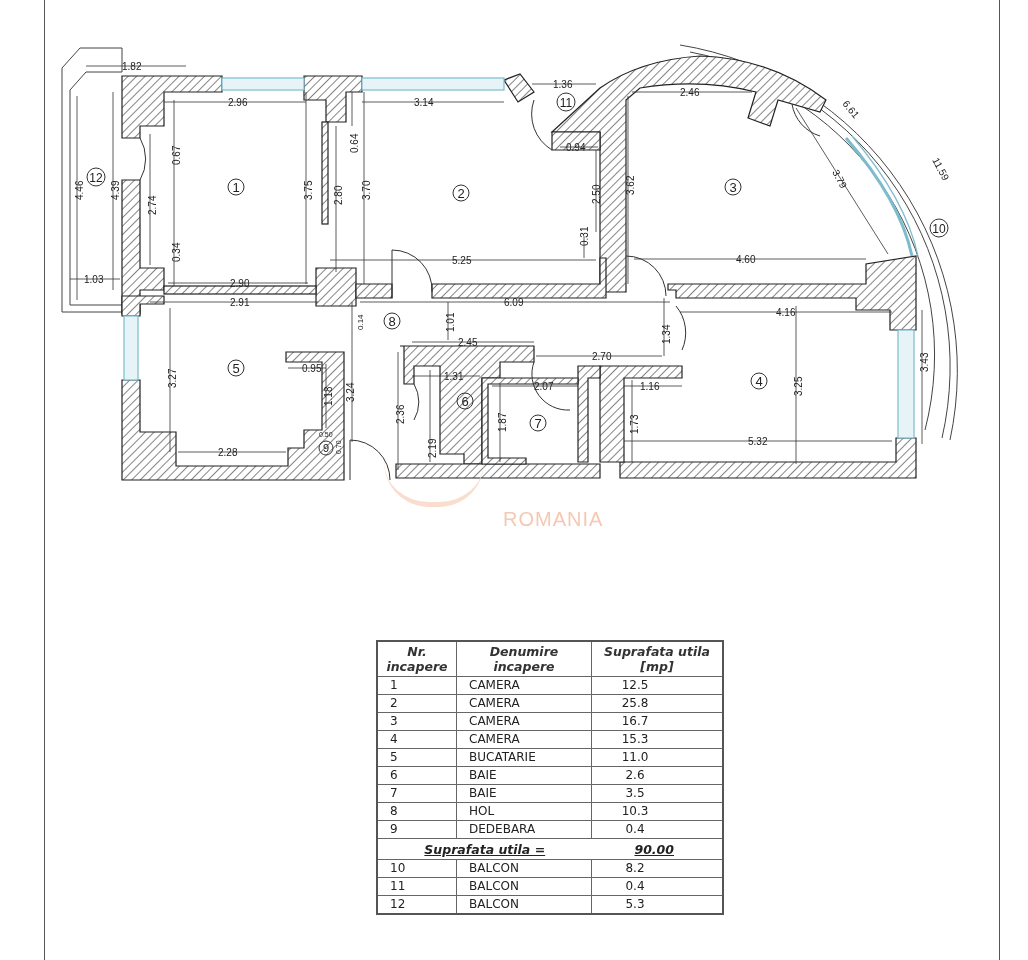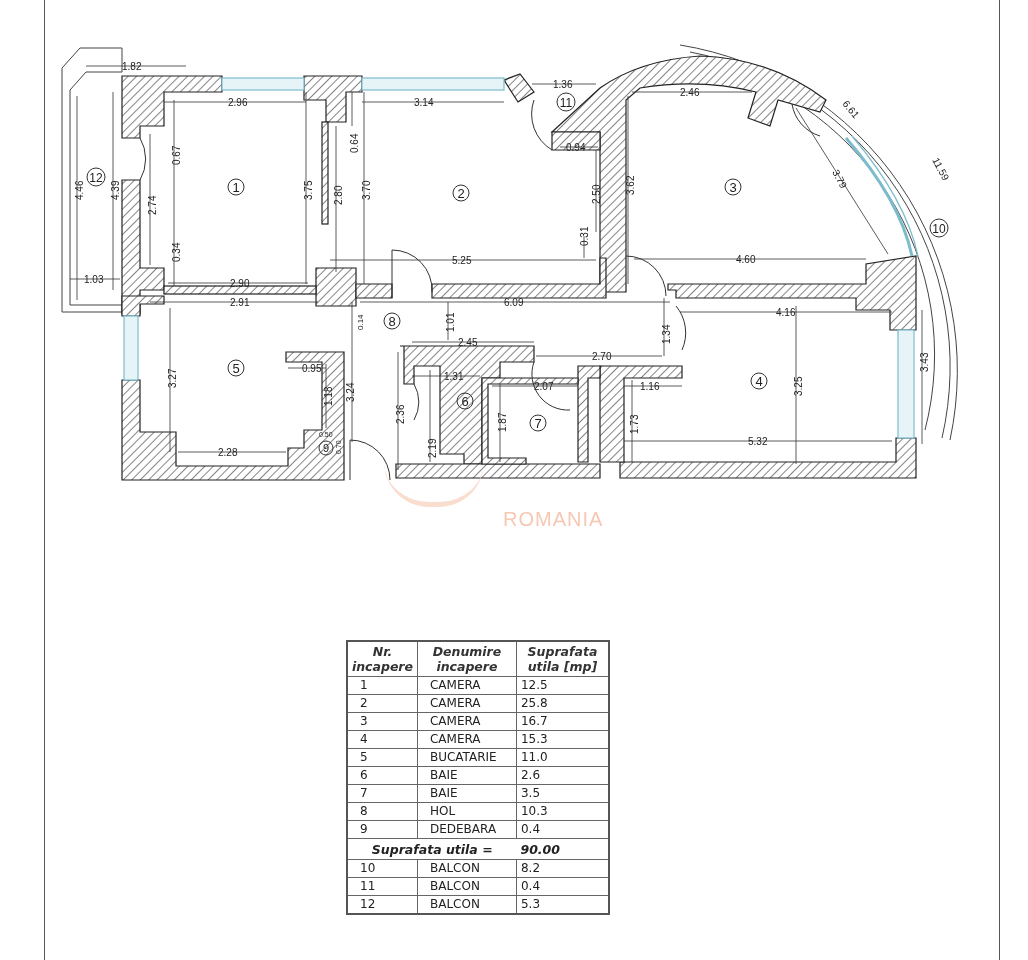--- a/index.html
+++ b/index.html
@@ -5,27 +5,27 @@
   html, body { margin: 0; padding: 0; background: #ffffff; }
   body { width: 1028px; height: 960px; position: relative; overflow: hidden; font-family: "Liberation Sans", sans-serif; }
   .page-border-left { position: absolute; left: 44px; top: 0; width: 1px; height: 960px; background: #555; }
   .page-border-right { position: absolute; left: 999px; top: 0; width: 1px; height: 960px; background: #555; }
   #plan { position: absolute; left: 0; top: 0; width: 1028px; height: 620px; }
   .dim { font-family: "Liberation Sans", sans-serif; font-size: 10px; fill: #222; }
   .rnum { font-family: "Liberation Sans", sans-serif; font-size: 13px; fill: #222; }
   .watermark { position: absolute; left: 503px; top: 508px; font-family: "Liberation Sans", sans-serif; font-size: 20px; color: #f6c8b3; letter-spacing: 1px; }
   .wm-arc { position: absolute; left: 384px; top: 462px; width: 100px; height: 40px; border-bottom: 5px solid #f8d6c4; border-radius: 0 0 60px 60px; opacity: .8; }
 
-  table.areas { position: absolute; left: 346px; top: 640px; width: 264px; border-collapse: collapse; font-family: "DejaVu Sans", sans-serif; font-size: 12px; color: #222; border: 2px solid #555; }
+  table.areas { position: absolute; left: 376px; top: 640px; width: 348px; border-collapse: collapse; font-family: "DejaVu Sans", sans-serif; font-size: 12px; color: #222; border: 2px solid #555; }
   table.areas td, table.areas th { border: 1px solid #666; padding: 0 4px; height: 17px; line-height: 17px; }
   table.areas th { font-style: italic; font-weight: bold; color: #333; line-height: 15px; padding: 2px 2px; font-size: 12.5px; }
   table.areas td.c1 { width: 62px; padding-left: 12px; }
   table.areas td.c2 { width: 118px; padding-left: 12px; }
-  table.areas td.c3 { text-align: left; padding-right: 48px; }
-  table.areas tr.sum td { font-style: italic; font-weight: bold; font-size: 12.5px; height: 20px; }
+  table.areas td.c3 { text-align: center; padding-right: 48px; }
+  table.areas tr.sum td { font-style: italic; font-weight: bold; font-size: 12.5px; height: 20px; text-decoration: underline; }
   table.areas tr.sum td.lbl { text-align: center; border-right: none; }
   table.areas tr.sum td.val { text-align: right; padding-right: 48px; border-left: none; }
 </style>
 </head>
 <body>
 
 <div class="page-border-left"></div>
 <div class="page-border-right"></div>
 
 <svg id="plan" viewBox="0 0 1028 620" xmlns="http://www.w3.org/2000/svg">

